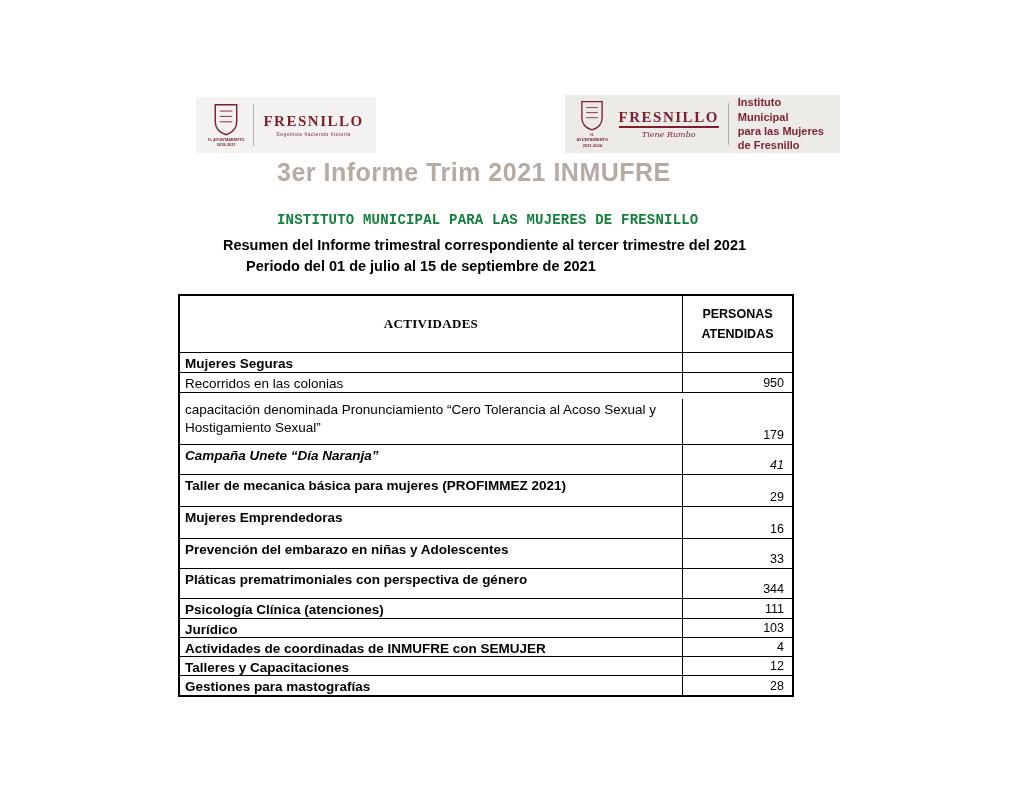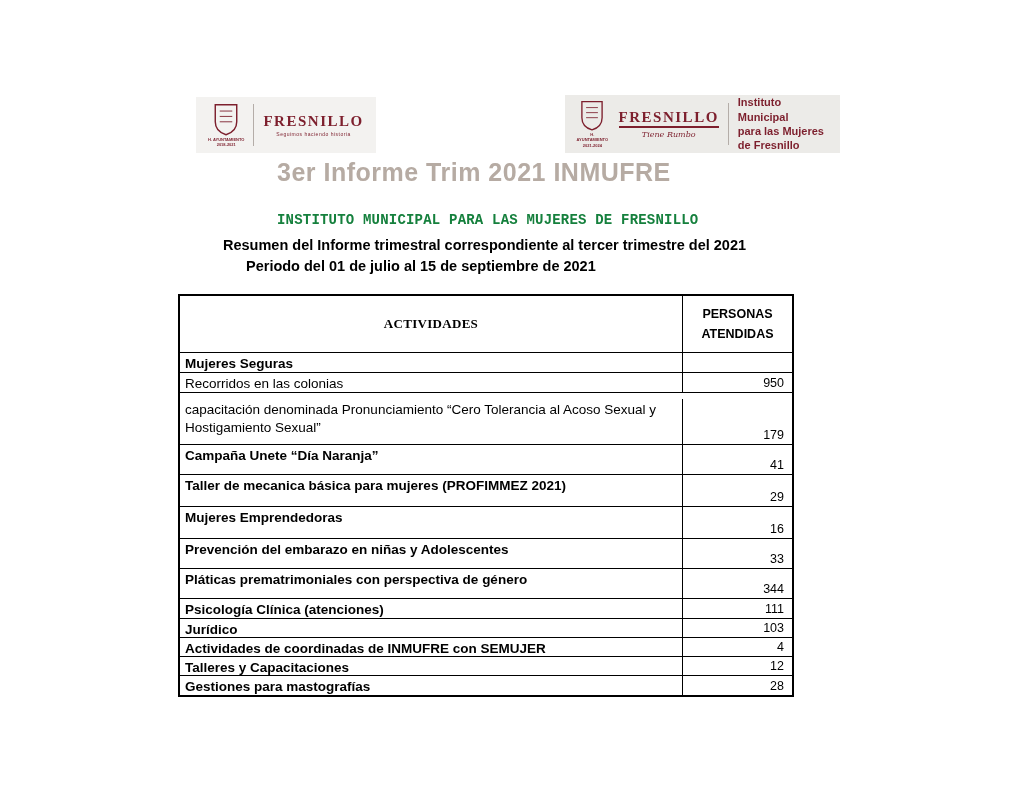--- a/index.html
+++ b/index.html
@@ -153,21 +153,21 @@
       <div class="td-val"></div>
     </div>
         <div class="trow" style="height: 20px;">
       <div class="td-act">Recorridos en las colonias</div>
       <div class="td-val">950</div>
     </div>
         <div class="trow" style="height: 46px; margin-top: 6px;">
       <div class="td-act">capacitación denominada Pronunciamiento “Cero Tolerancia al Acoso Sexual y Hostigamiento Sexual”</div>
       <div class="td-val">179</div>
     </div>
-        <div class="trow bold" style="height: 30px;">
+        <div class="trow bold" style="height: 30px; font-style: italic;">
       <div class="td-act">Campaña Unete “Día Naranja”</div>
       <div class="td-val">41</div>
     </div>
         <div class="trow bold" style="height: 32px;">
       <div class="td-act">Taller de mecanica básica para mujeres (PROFIMMEZ 2021)</div>
       <div class="td-val">29</div>
     </div>
         <div class="trow bold" style="height: 32px;">
       <div class="td-act">Mujeres Emprendedoras</div>
       <div class="td-val">16</div>

